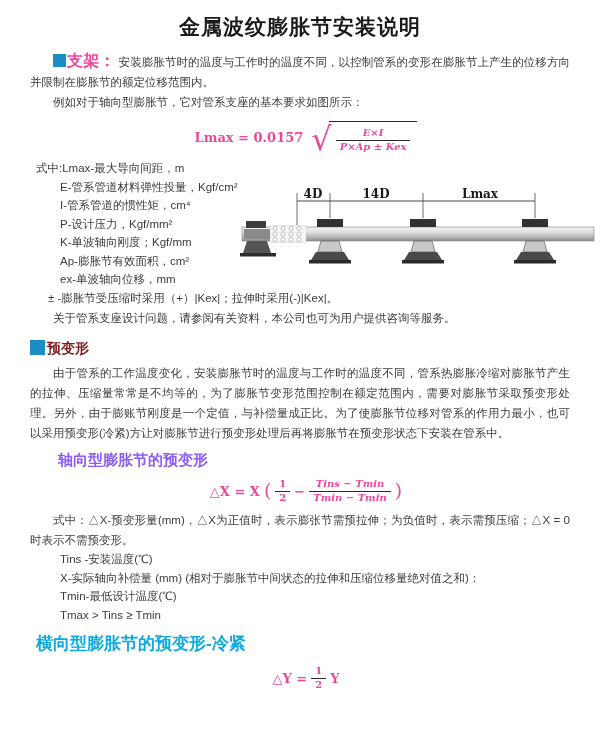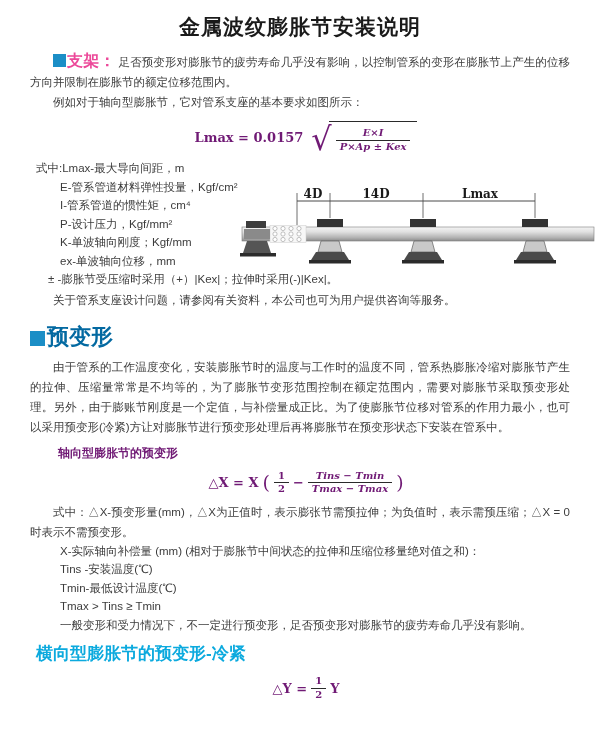--- a/index.html
+++ b/index.html
@@ -18,29 +18,29 @@
     text-align:justify; color:#3c3c3c;
   }
   .indent { text-indent:2em; }
   .sec-inline { color:#ec4899; font-size:16px; font-weight:bold; }
   .sq {
     display:inline-block; width:13px; height:13px; background:#1b8ec6;
     margin-right:1px; vertical-align:-1px;
   }
   .sq-lg { width:15px; height:15px; vertical-align:-2px; margin-right:2px; }
   h2.section {
-    margin:12px 0 5px 30px; font-size:22px; font-weight:bold; color:#0369a1;
-  }
-  h3.axial-head { margin:8px 0 2px 58px; font-size:12px; font-weight:bold; color:#701a75; }
+    margin:12px 0 5px 30px; font-size:14px; font-weight:bold; color:#7f1d1d;
+  }
+  h3.axial-head { margin:8px 0 2px 58px; font-size:15px; font-weight:bold; color:#8b5cf6; }
   h3.lateral-head { margin:8px 0 2px 36px; font-size:17px; font-weight:bold; color:#0caade; }
 
   
   .formula-row {
     display:flex; justify-content:center; align-items:center;
-    font-family:"DejaVu Serif", serif; color:#701a75; gap:4px;padding-left:12px;
+    font-family:"DejaVu Serif", serif; color:#ec4899; gap:4px;padding-left:12px;
   }
   .f1 { margin:9px 0 6px; font-size:13px; font-weight:bold; }
   .sqrt { display:flex; align-items:center; margin-left:4px; }
   .sqrt-sym { font-size:32px; font-weight:normal; line-height:0.85; margin-right:-3px; transform:translateY(3px); }
   .sqrt-body { border-top:1.5px solid #2a2a2a; padding:2px 7px 0; }
   .frac { display:inline-flex; flex-direction:column; align-items:center; font-size:10px; line-height:1.25; }
   .frac .num { padding:0 4px; }
   .frac .den { border-top:1px solid #2a2a2a; padding:0 4px; }
   .ital { font-style:italic; }
   .f2 { margin:8px 0 6px; font-size:13px; font-weight:bold; }
@@ -62,21 +62,21 @@
   .t-line { margin:0 30px; font-size:11.5px; line-height:18.5px; }
   .ml-60 { margin-left:60px; }
 </style>
 </head>
 <body>
 
 <div class="page">
 
   <h1 class="title">金属波纹膨胀节安装说明</h1>
 
-  <p class="body indent"><span class="sec-inline"><span class="sq"></span><span>支架：</span></span> <span>足否预变形对膨胀节的疲劳寿命几乎没有影响，以控制管系的变形在膨胀节上产生的位移方向并限制在膨胀节的额定位移范围内。</span></p>
+  <p class="body indent"><span class="sec-inline"><span class="sq"></span><span>支架：</span></span> <span>安装膨胀节时的温度与工作时的温度不同，以控制管系的变形在膨胀节上产生的位移方向并限制在膨胀节的额定位移范围内。</span></p>
 
   <p class="body indent">例如对于轴向型膨胀节，它对管系支座的基本要求如图所示：</p>
 
   <div class="formula-row f1">
     <span>Lmax = 0.0157</span>
     <span class="sqrt">
       <span class="sqrt-sym">√</span>
       <span class="sqrt-body">
         <span class="frac ital">
           <span class="num">E×I</span>
@@ -85,20 +85,21 @@
       </span>
     </span>
   </div>
 
   <div class="defs-wrap">
     <div class="def-line">式中:Lmax-最大导向间距，m</div>
     <div class="def-line d-ind1">E-管系管道材料弹性投量，Kgf/cm²</div>
     <div class="def-line d-ind1">I-管系管道的惯性矩，cm⁴</div>
     <div class="def-line d-ind1">P-设计压力，Kgf/mm²</div>
     <div class="def-line d-ind1">K-单波轴向刚度；Kgf/mm</div>
+    <div class="def-line d-ind1">Ap-膨胀节有效面积，cm²</div>
     <div class="def-line d-ind1">ex-单波轴向位移，mm</div>
     <div class="def-line d-ind2">± -膨胀节受压缩时采用（+）|Kex|；拉伸时采用(-)|Kex|。</div>
 
     <svg class="diagram" viewBox="0 0 356 96">
       <defs>
         <linearGradient id="pipeGrad" x1="0" y1="0" x2="0" y2="1">
           <stop offset="0" stop-color="#f4f4f4"></stop>
           <stop offset="0.35" stop-color="#e0e0e0"></stop>
           <stop offset="0.75" stop-color="#b3b3b3"></stop>
           <stop offset="1" stop-color="#8d8d8d"></stop>
@@ -164,32 +165,31 @@
   <div class="formula-row f2">
     <span>△X = X</span>
     <span class="bigp">(</span>
     <span class="frac">
       <span class="num">1</span>
       <span class="den">2</span>
     </span>
     <span>−</span>
     <span class="frac ital">
       <span class="num">Tins − Tmin</span>
-      <span class="den">Tmax − Tmax</span>
+      <span class="den">Tmin − Tmin</span>
     </span>
     <span class="bigp">)</span>
   </div>
 
   <p class="body indent">式中：△X-预变形量(mm)，△X为正值时，表示膨张节需预拉伸；为负值时，表示需预压缩；△X = 0时表示不需预变形。</p>
 
+  <div class="t-line" style="margin-left:60px">Tins -安装温度(℃)</div>
   <div class="t-line ml-60" style="margin-left:60px">X-实际轴向补偿量 (mm) (相对于膨胀节中间状态的拉伸和压缩位移量绝对值之和)：</div>
-  <div class="t-line" style="margin-left:60px">Tins -安装温度(℃)</div>
   <div class="t-line" style="margin-left:60px">Tmin-最低设计温度(℃)</div>
   <div class="t-line" style="margin-left:60px">Tmax &gt; Tins ≥ Tmin</div>
-  <div class="t-line" style="margin-left:60px">一般变形和受力情况下，不一定进行预变形，足否预变形对膨胀节的疲劳寿命几乎没有影响。</div>
 
   <h3 class="lateral-head">横向型膨胀节的预变形-冷紧</h3>
 
   <div class="formula-row f3">
     <span>△Y =</span>
     <span class="frac">
       <span class="num">1</span>
       <span class="den">2</span>
     </span>
     <span>Y</span>

